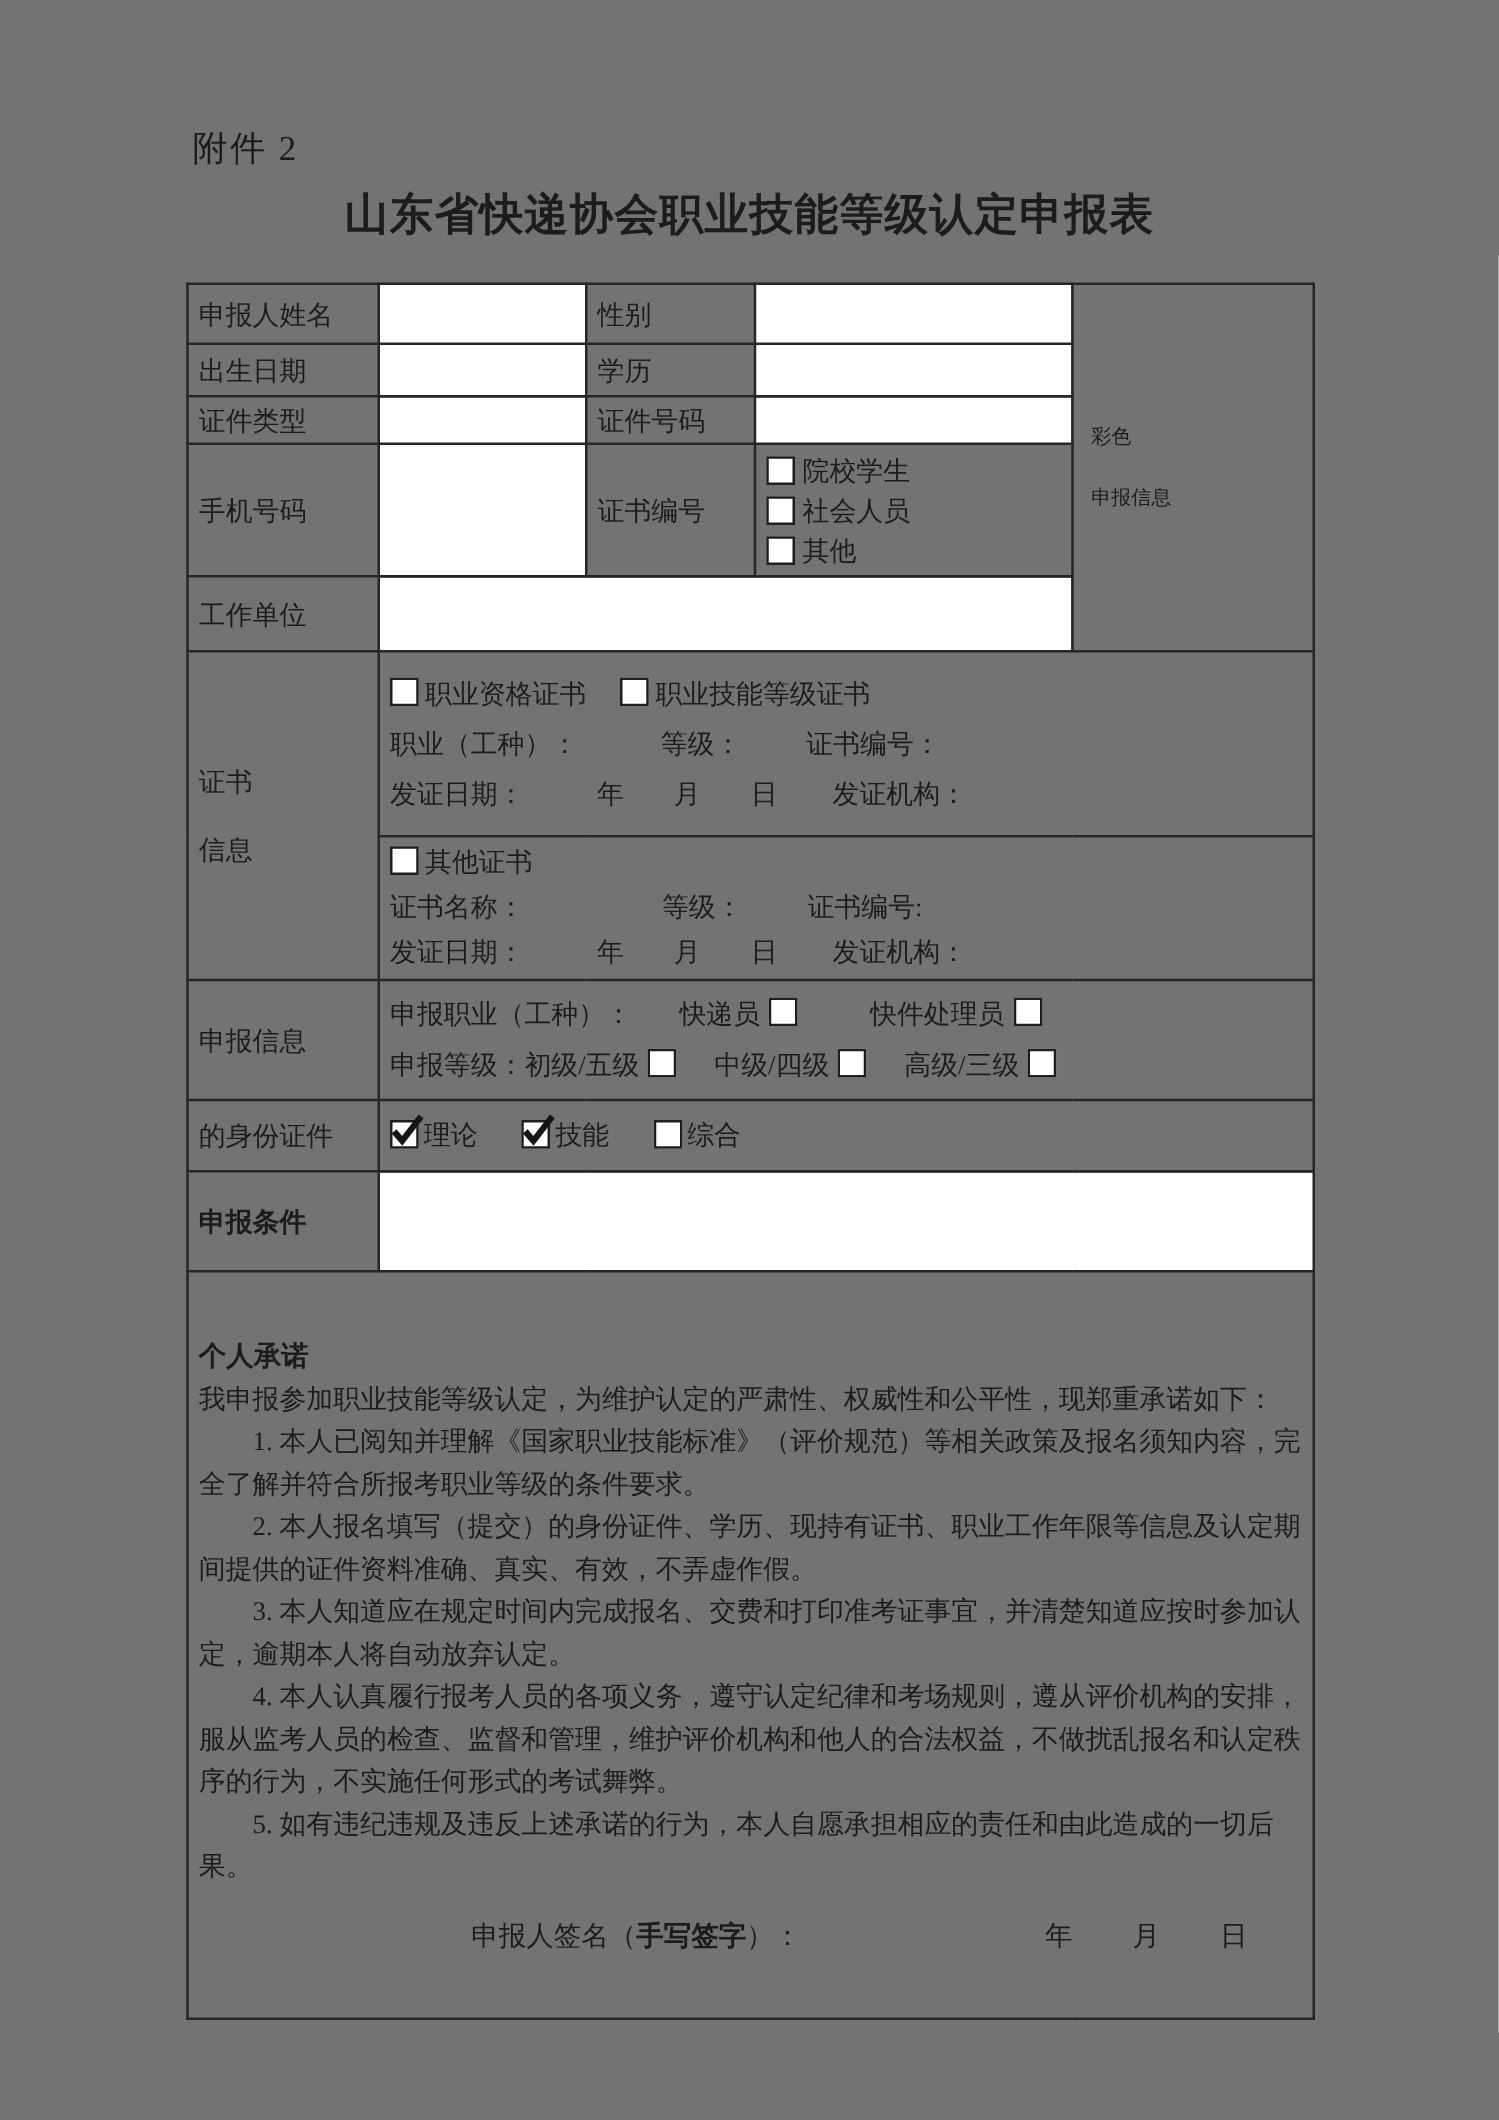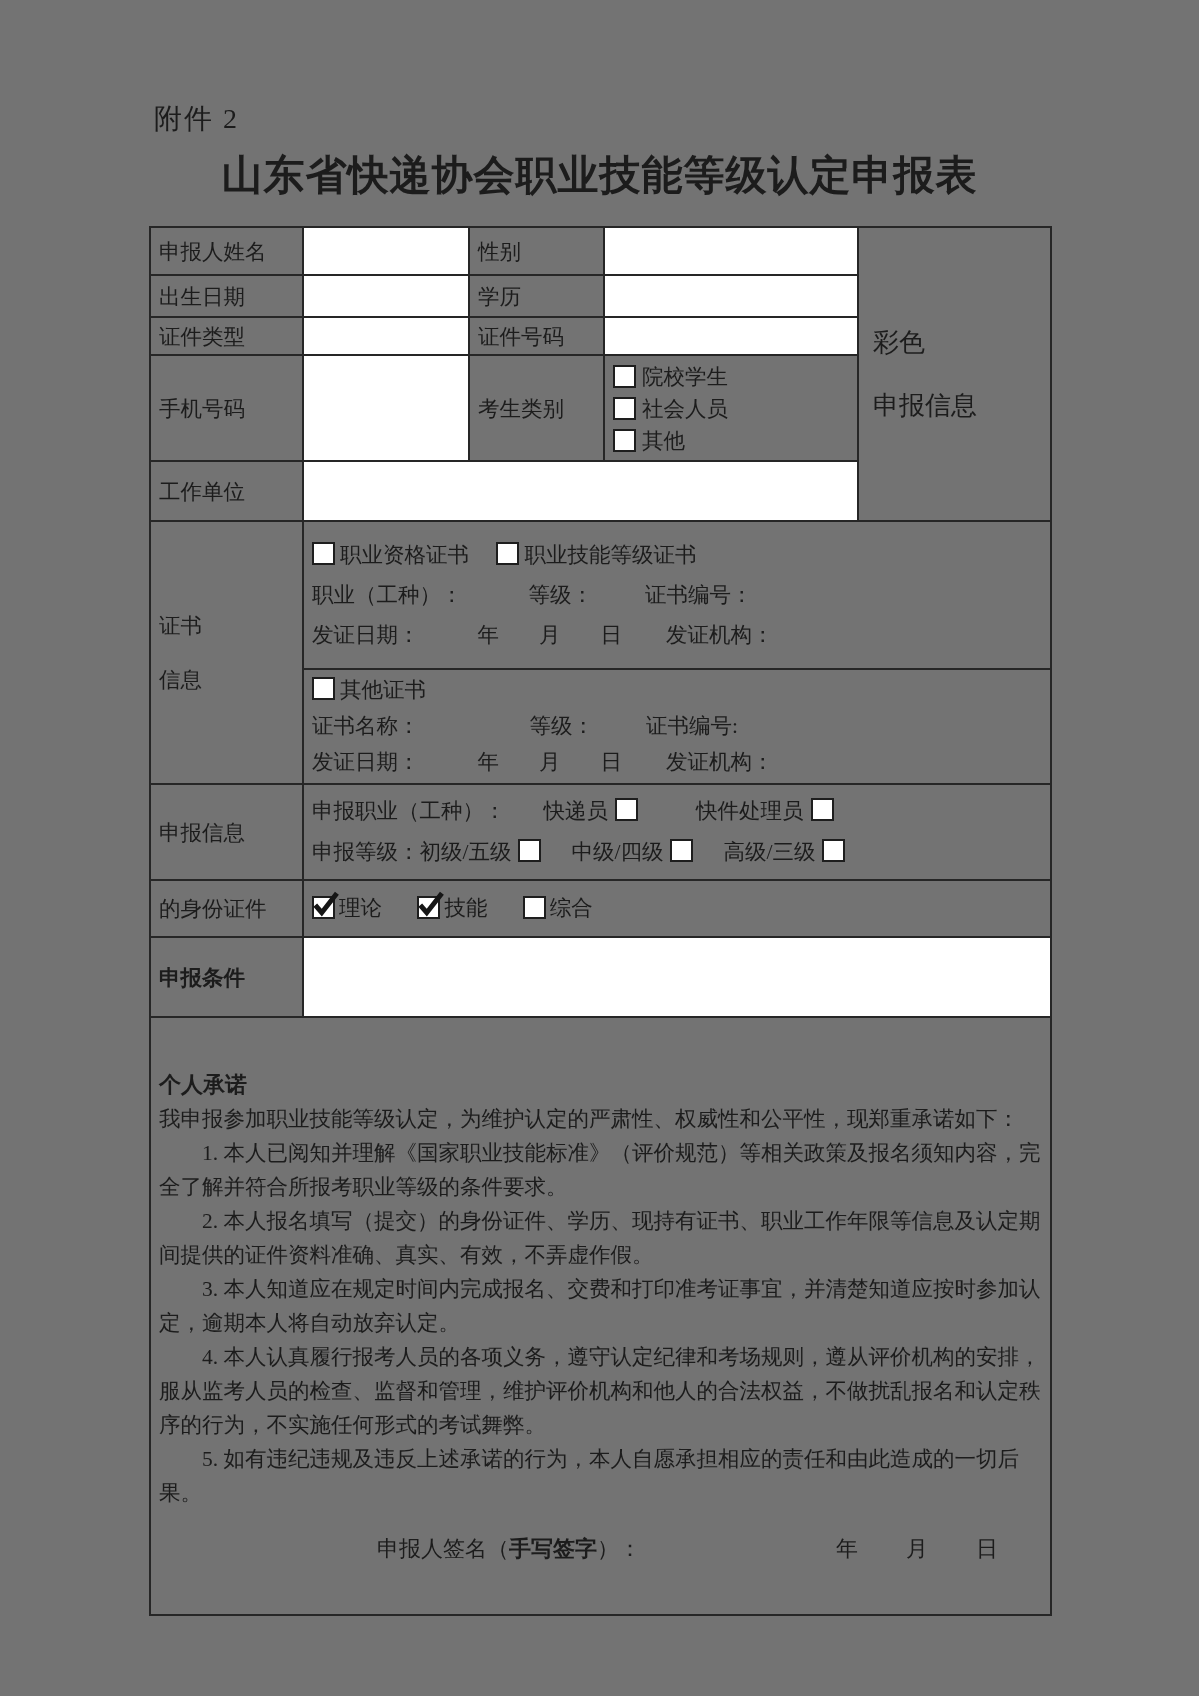--- a/index.html
+++ b/index.html
@@ -4,35 +4,35 @@
 <style>
   html,body{margin:0;padding:0;background:#fff;}
   .page{
     position:relative;width:1199px;height:1696px;background:#737373;
     font-family:"Liberation Serif","DejaVu Serif",serif;color:#1c1c1c;
     overflow:hidden;
   }
   .attachment{position:absolute;left:154px;top:100px;font-size:28px;letter-spacing:2px;}
   .doc-title{
     position:absolute;left:149px;top:148px;width:901px;text-align:center;
-    font-size:41px;font-weight:700;letter-spacing:1px;white-space:nowrap;
+    font-size:35px;font-weight:700;letter-spacing:1px;white-space:nowrap;
     font-family:"Liberation Serif","DejaVu Serif",serif;
   }
   table.form{
     position:absolute;left:149px;top:226px;width:901px;
     border-collapse:collapse;table-layout:fixed;
   }
   table.form td{
     border:2px solid #262626;font-size:21.5px;vertical-align:middle;
     padding:0 8px;overflow:hidden;
   }
   td.lbl{padding-left:13px;}
   td.thick-t{border-top:3px solid #262626;}
   td.empty-cell{background:#fff;}
-  .photo-cell div{padding-left:6px;font-size:26px;}
+  .photo-cell div{padding-left:6px;font-size:16px;}
   .photo-line2{margin-top:28px;}
   .opt{display:flex;align-items:center;margin:3px 0;}
   .opt .cb{margin-right:6px;}
   .cb{
     display:inline-block;width:19px;height:19px;border:2px solid #1e1e1e;
     background:#fff;position:relative;flex:0 0 auto;vertical-align:-3px;
   }
   .cb svg{position:absolute;left:-2px;top:-7px;width:26px;height:26px;overflow:visible;}
   .cert-line{line-height:31px;margin:9px 0;white-space:nowrap;}
   .cert-line .cb{margin-right:5px;}
@@ -100,21 +100,21 @@
     <tr style="height:38px">
       <td class="lbl">证件类型</td>
       <td class="empty-cell"></td>
       <td class="lbl">证件号码</td>
       <td class="empty-cell"></td>
     </tr>
 
     <tr style="height:106px">
       <td class="lbl">手机号码</td>
       <td class="empty-cell"></td>
-      <td class="lbl">考生类别</td>
+      <td class="lbl">证书编号</td>
       <td>
         <div class="opt">
           <span class="cb"></span>
           <span>院校学生</span>
         </div>
         <div class="opt">
           <span class="cb"></span>
           <span>社会人员</span>
         </div>
         <div class="opt">

